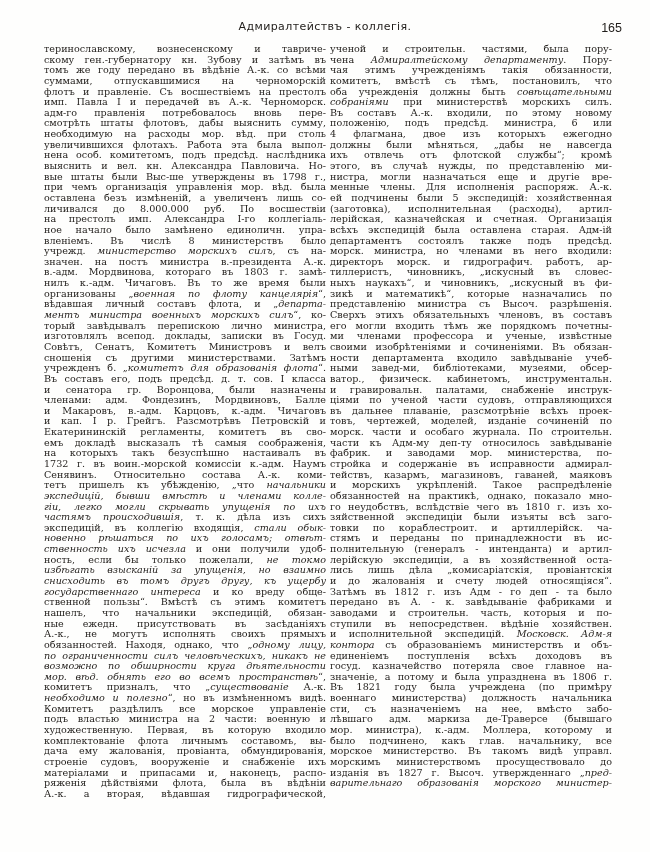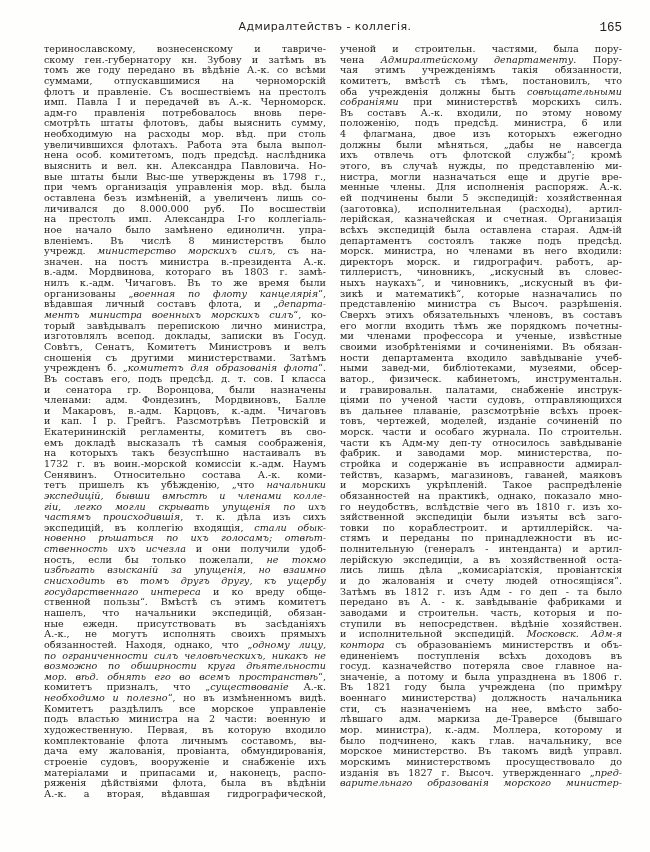--- a/index.html
+++ b/index.html
@@ -31,29 +31,29 @@
     font-weight: normal;
     font-size: 11px;
     letter-spacing: 0.4px;
     font-family: "DejaVu Sans", "Liberation Sans", sans-serif;
   }
   .head-page-number {
     position: absolute;
     right: 28px;
     top: 1px;
     font-size: 12.5px;
-    font-family: Liberation Mono, monospace;
+    font-family: Liberation Sans, sans-serif;
   }
   .columns {
     position: absolute;
     top: 44px;
     left: 44px;
     width: 578px;
     display: flex;
-    gap: 14px;
+    gap: 4px;
   }
   .col {
     width: 282px;
     flex: 0 0 282px;
   }
   .line {
     height: 10.65px;
     line-height: 10.65px;
     font-size: 9.6px;
     text-align: justify;

